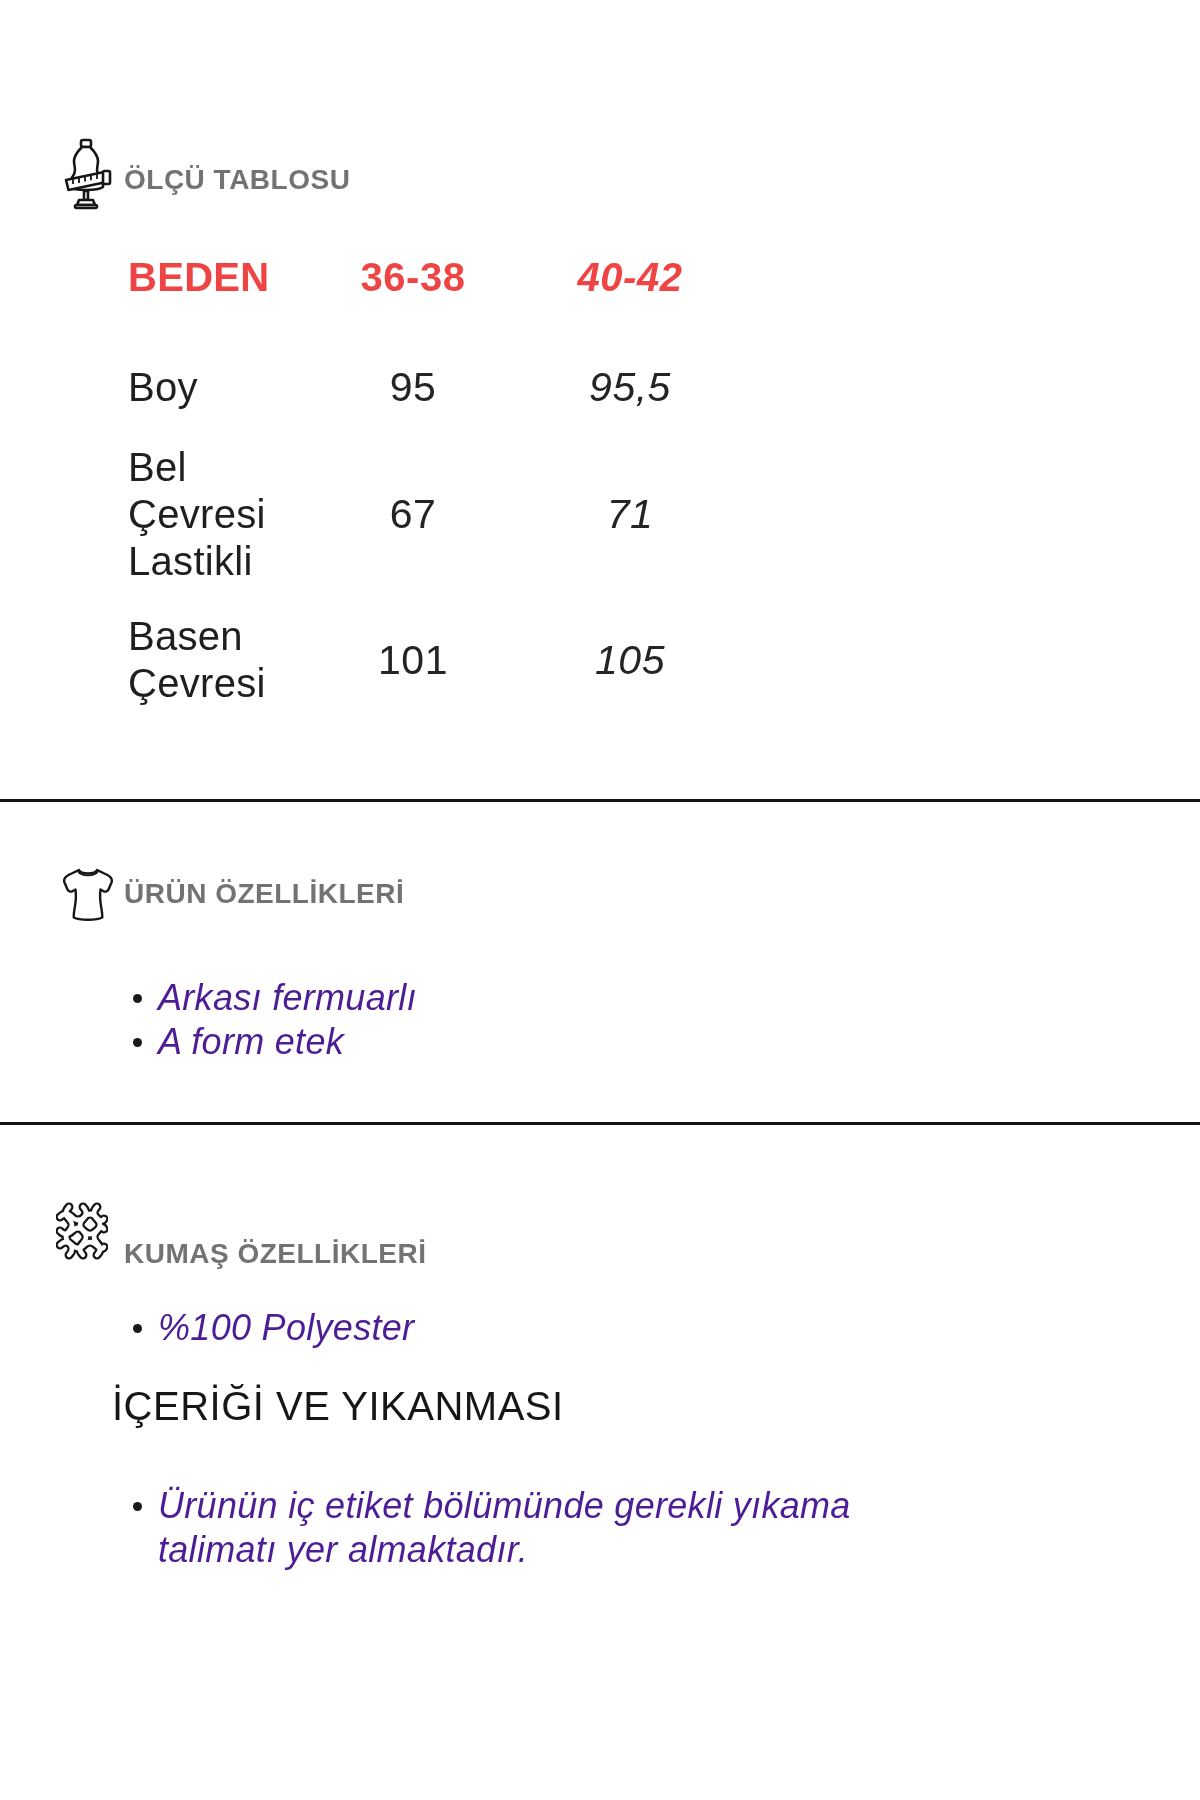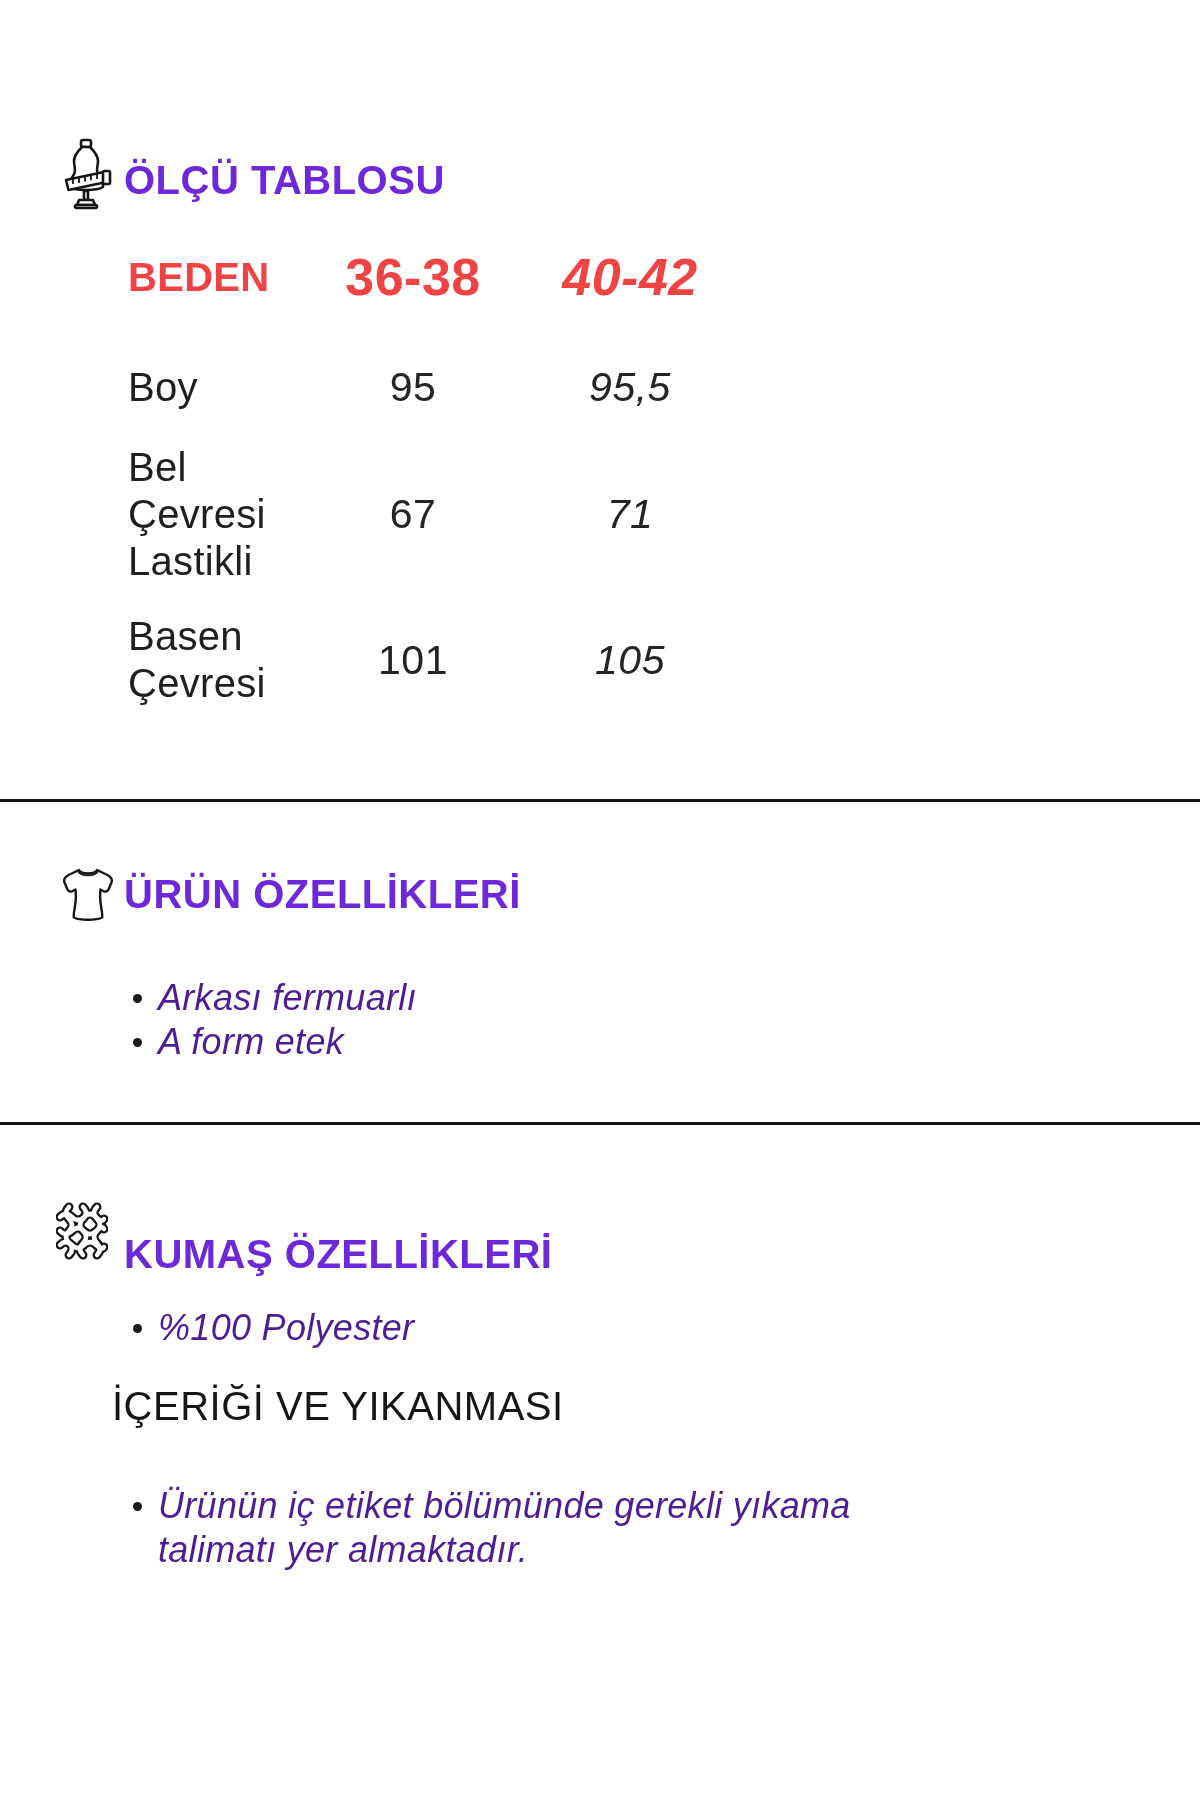--- a/index.html
+++ b/index.html
@@ -9,41 +9,41 @@
     height: 1800px;
     background: #ffffff;
     font-family: "Liberation Sans", sans-serif;
     color: #1a1a1a;
     overflow: hidden;
   }
   .icon { position: absolute; }
   .section-title {
     position: absolute;
     left: 124px;
-    font-size: 40px;
+    font-size: 28px;
     font-weight: 700;
     line-height: 44px;
     letter-spacing: 0.5px;
-    color: #6d28d9;
+    color: #737373;
     white-space: nowrap;
   }
   
   .t-row {
     position: absolute;
     left: 128px;
     width: 600px;
     display: flex;
     align-items: center;
   }
   .t-label { width: 200px; font-size: 40px; line-height: 47px; letter-spacing: 0.3px; color: #1f1f1f; }
   .t-label.bold, .t-val.bold { font-weight: 700; color: #ef4444; }
   .t-v1 { width: 170px; text-align: center; }
   .t-v2 { width: 170px; text-align: center; margin-left: 47px; font-style: italic; }
   .t-val { font-size: 41px; letter-spacing: 0.5px; color: #242424; }
-  .t-val.bold { font-size: 52px; }
+  .t-val.bold { font-size: 40px; }
   
   .divider { position: absolute; left: 0; width: 1200px; height: 3px; background: #141414; }
   
   .bullet-block { position: absolute; left: 133px; }
   .bullet-line { display: flex; align-items: center; height: 44px; }
   .dot {
     width: 9px; height: 9px; border-radius: 50%;
     background: #1a1a1a; margin-right: 16px; flex: 0 0 auto;
   }
   .dot.hidden { visibility: hidden; }

